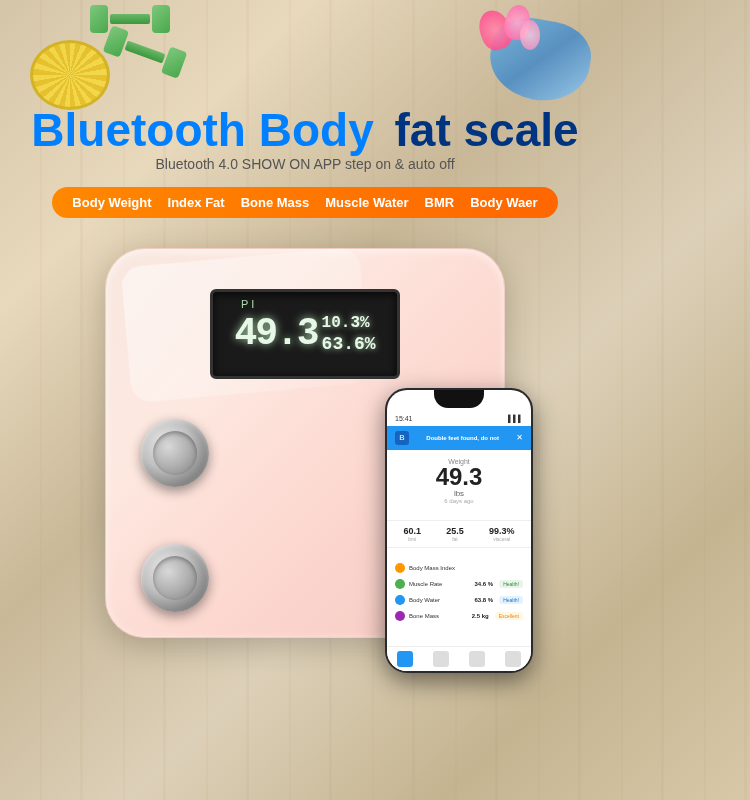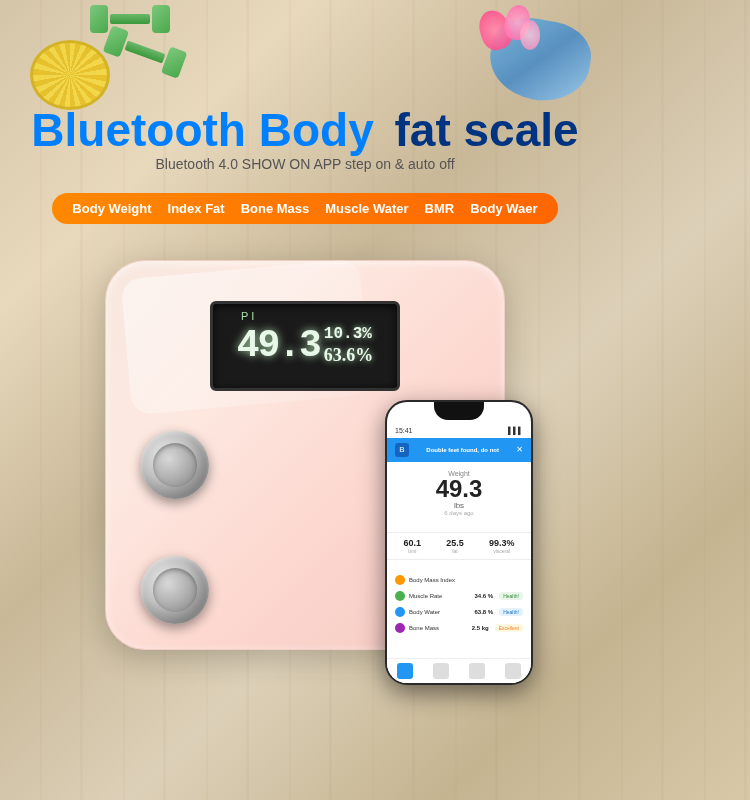--- a/index.html
+++ b/index.html
@@ -114,21 +114,21 @@
 
     .subtitle {
       font-size: 14px;
       color: #555;
     }
 
     
     .features-bar {
       display: flex;
       justify-content: center;
-      margin: 16px auto;
+      margin: 10px auto;
     }
 
     .features-pill {
       background: linear-gradient(90deg, #ff8800, #ff6600);
       border-radius: 25px;
       padding: 8px 20px;
       display: flex;
       gap: 16px;
       align-items: center;
     }
@@ -225,21 +225,21 @@
       font-weight: 700;
       color: #e8f8e8;
       font-family: 'Courier New', monospace;
       text-shadow: 0 0 6px rgba(200,255,200,0.8);
     }
 
     .lcd-bottom {
       font-size: 18px;
       font-weight: 700;
       color: #e8f8e8;
-      font-family: Liberation Serif, serif;
+      font-family: Liberation Mono, monospace;
       text-shadow: 0 0 6px rgba(200,255,200,0.8);
     }
 
     .lcd-label-pi {
       font-size: 11px;
       color: #aaddaa;
       position: absolute;
       top: 6px;
       left: 28px;
     }

